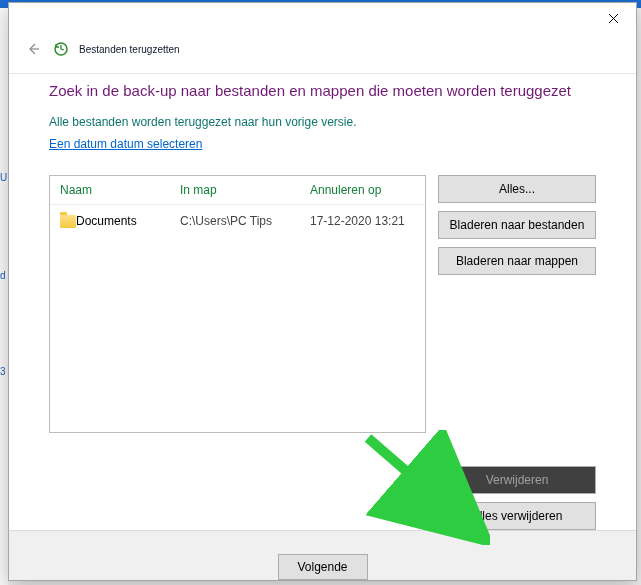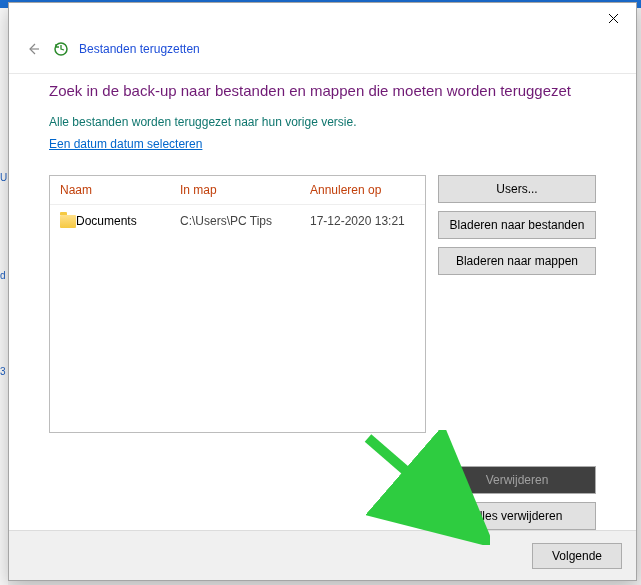--- a/index.html
+++ b/index.html
@@ -57,22 +57,22 @@
       cursor: pointer;
       color: #888;
     }
     .back-arrow svg { width: 14px; height: 14px; }
     .app-icon {
       width: 16px; height: 16px;
       display: flex; align-items: center; justify-content: center;
     }
     .app-icon svg { width: 16px; height: 16px; }
     .window-title {
-      font-size: 12px;
-      color: #1d4ed8;
+      font-size: 10px;
+      color: #0f172a;
     }
     .content {
       flex: 1;
       padding: 8px 40px 0 40px;
       display: flex;
       flex-direction: column;
       border-top: 1px solid #e8e8e8;
     }
     .heading {
       font-size: 15px;
@@ -100,21 +100,21 @@
     .file-list {
       flex: 1;
       border: 1px solid #bcbcbc;
       background: #fff;
       height: 258px;
     }
     .list-header {
       display: flex;
       padding: 7px 10px;
       font-size: 12px;
-      color: #c2410c;
+      color: #15803d;
       border-bottom: 1px solid #eee;
     }
     .col-name { width: 120px; }
     .col-path { width: 130px; }
     .col-date { flex: 1; }
     .list-row {
       display: flex;
       align-items: center;
       padding: 9px 10px;
       font-size: 12px;
@@ -164,20 +164,21 @@
     .spacer { flex: 1; }
     .footer {
       height: 50px;
       background: #f0f0f0;
       border-top: 1px solid #dcdcdc;
       display: flex;
       justify-content: flex-end;
       align-items: center;
       padding: 0 14px;
       gap: 8px;
+      flex-direction: column;
     }
     .footer .btn {
       width: 90px;
       padding: 5px 6px;
     }
     .arrow-overlay {
       position: absolute;
       left: 360px;
       top: 430px;
       pointer-events: none;
@@ -245,21 +246,21 @@
           <div class="row-name">
             <span class="folder-icon"></span>
             <span>Documents</span>
           </div>
           <div class="row-path">C:\Users\PC Tips</div>
           <div class="row-date">17-12-2020 13:21</div>
         </div>
       </div>
 
       <div class="side-buttons">
-        <button class="btn">Users...</button>
+        <button class="btn">Alles...</button>
         <button class="btn">Bladeren naar bestanden</button>
         <button class="btn">Bladeren naar mappen</button>
         <div class="spacer"></div>
         <button class="btn disabled">Verwijderen</button>
         <button class="btn">Alles verwijderen</button>
       </div>
     </div>
   </div>
 
   <div class="footer">

